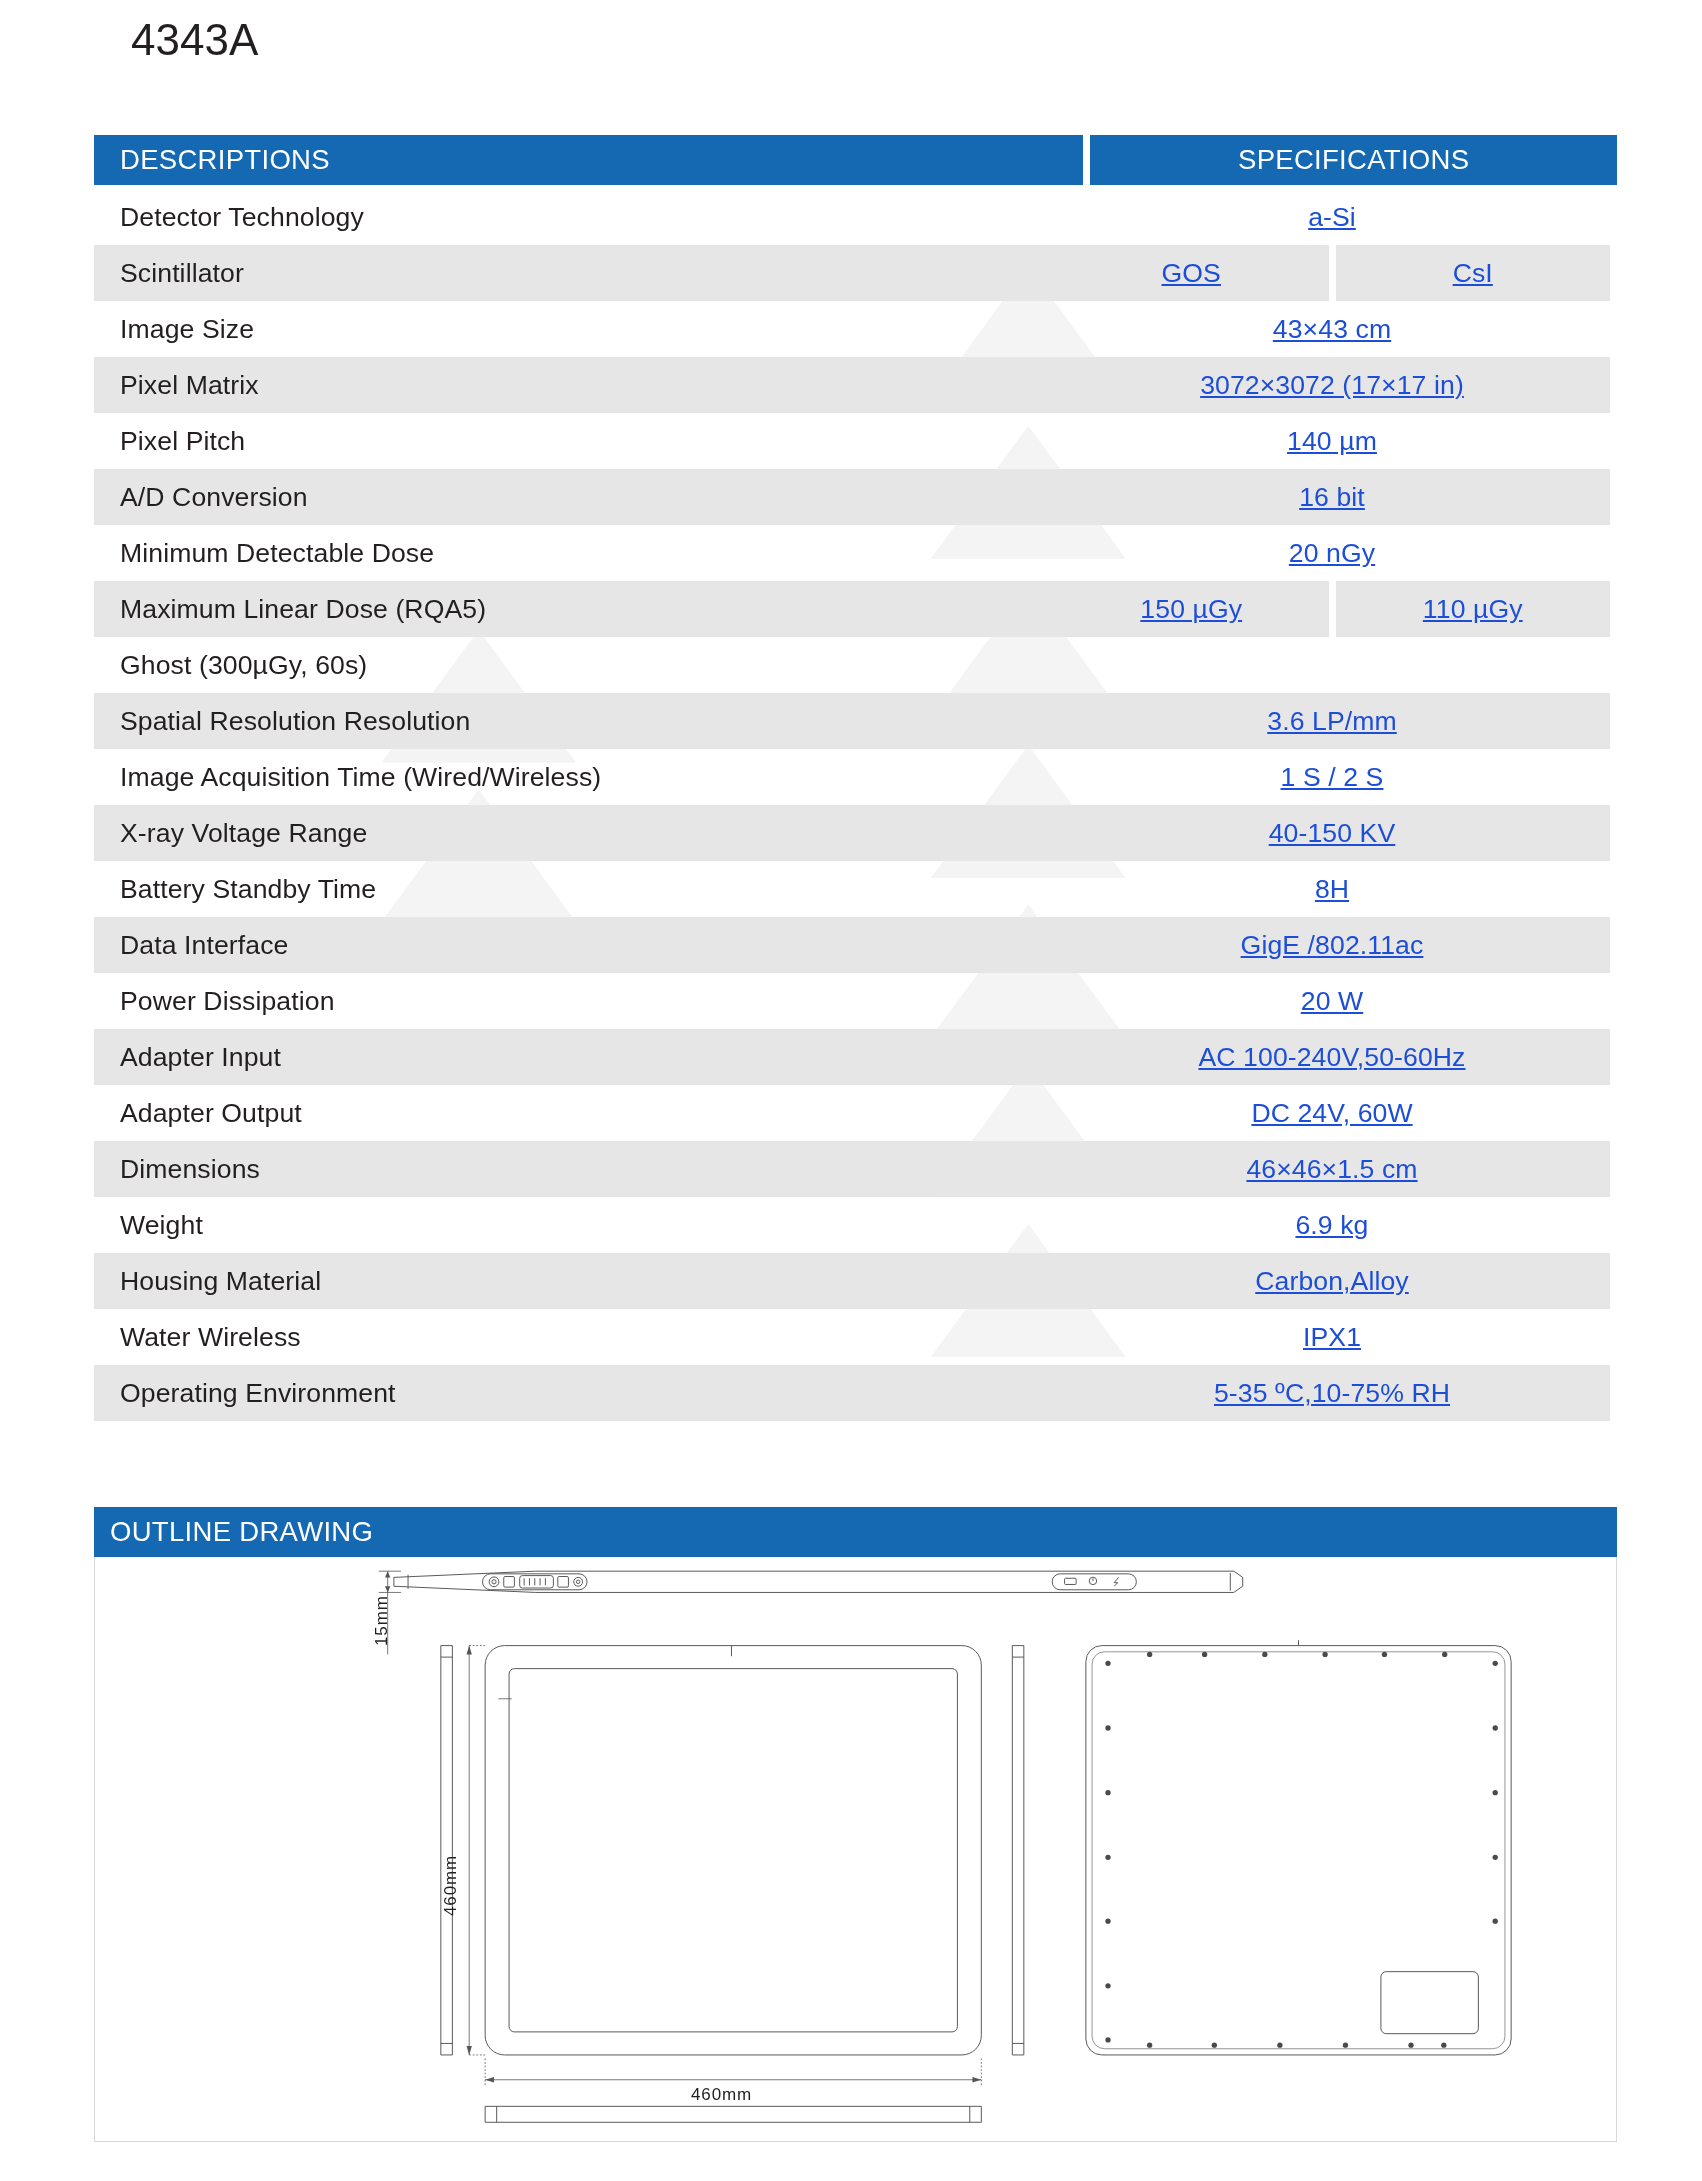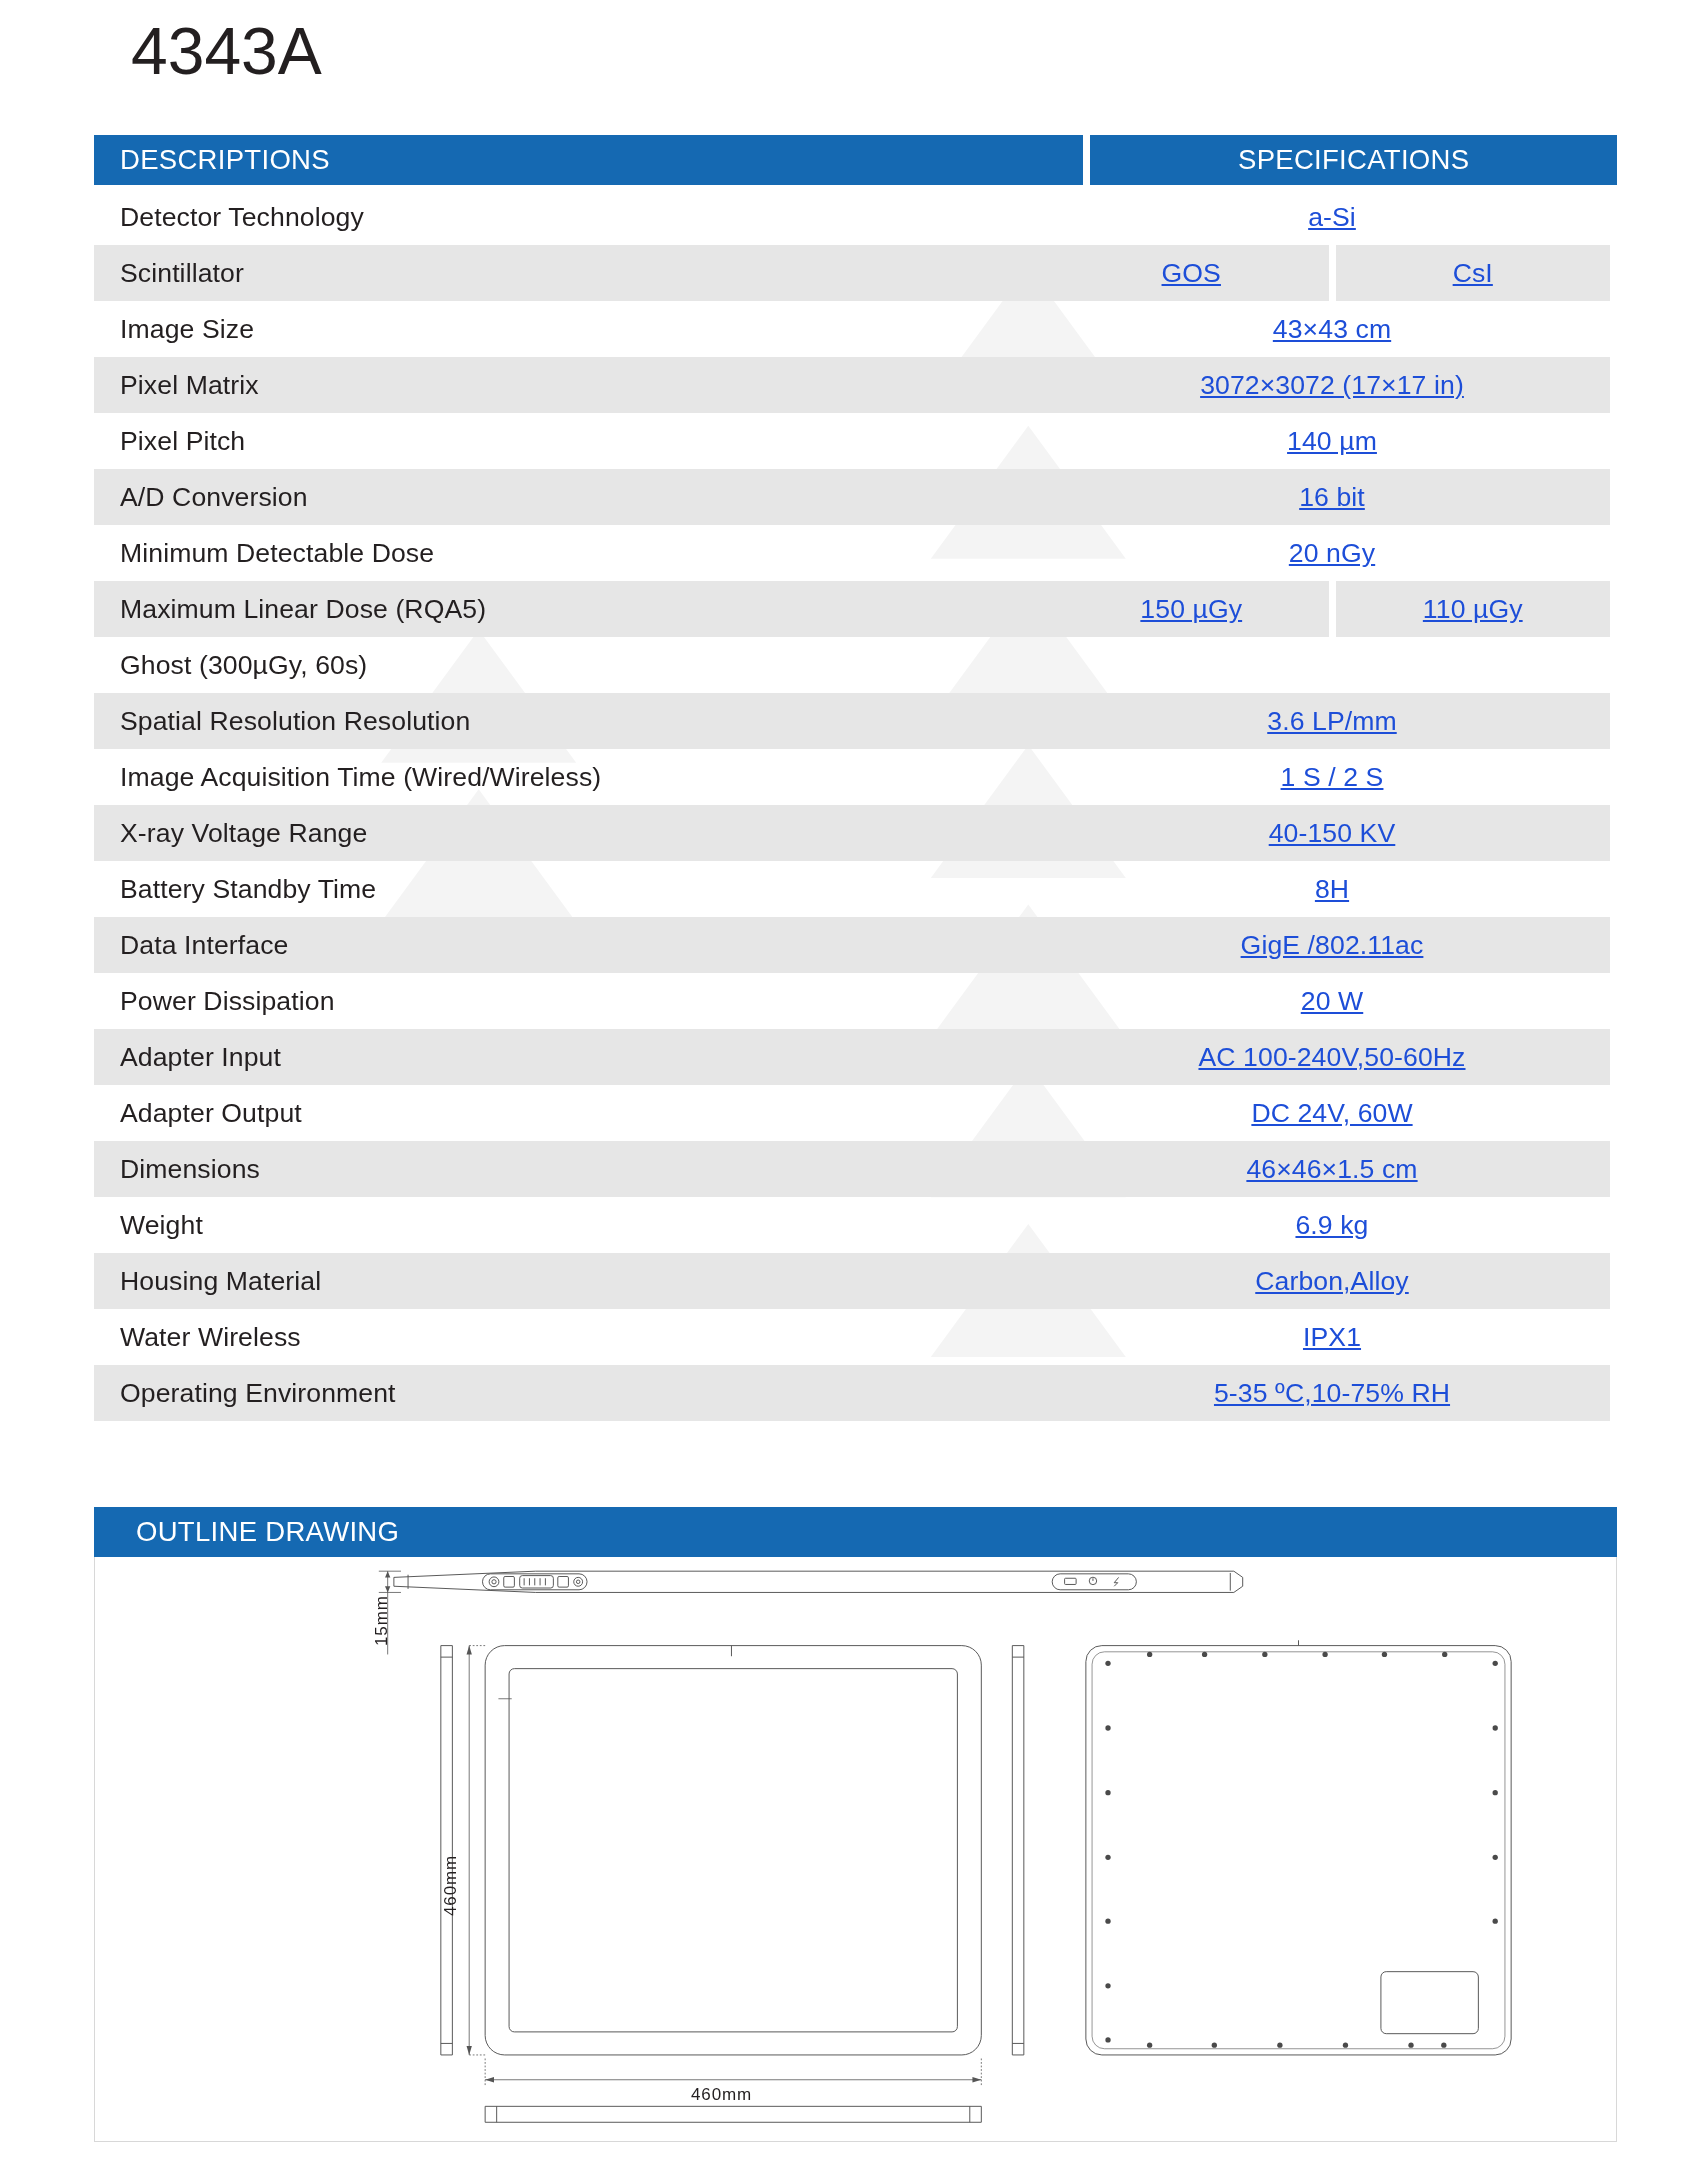--- a/index.html
+++ b/index.html
@@ -27,21 +27,21 @@
     pointer-events: none;
     z-index: 0;
     opacity: 1;
   }
 
   
   .title {
     position: absolute;
     left: 131px;
     top: 17.7px;
-    font-size: 66px;
+    font-size: 44px;
     font-weight: 400;
     color: #231f20;
     letter-spacing: 0px;
     line-height: 1;
     z-index: 3;
   }
 
   
   .spec-table {
     position: absolute;
@@ -117,21 +117,21 @@
     width: 1523px;
     z-index: 2;
   }
   .outline-header {
     height: 50px;
     background: #1569b2;
     color: #ffffff;
     font-size: 27.5px;
     display: flex;
     align-items: center;
-    padding-left: 42px;
+    padding-left: 16px;
     letter-spacing: 0.3px;
   }
   .outline-body {
     position: relative;
     height: 585px;
     border: 0.9px solid #d8d8d8;
     border-top: none;
     background: #ffffff;
     overflow: hidden;
   }

